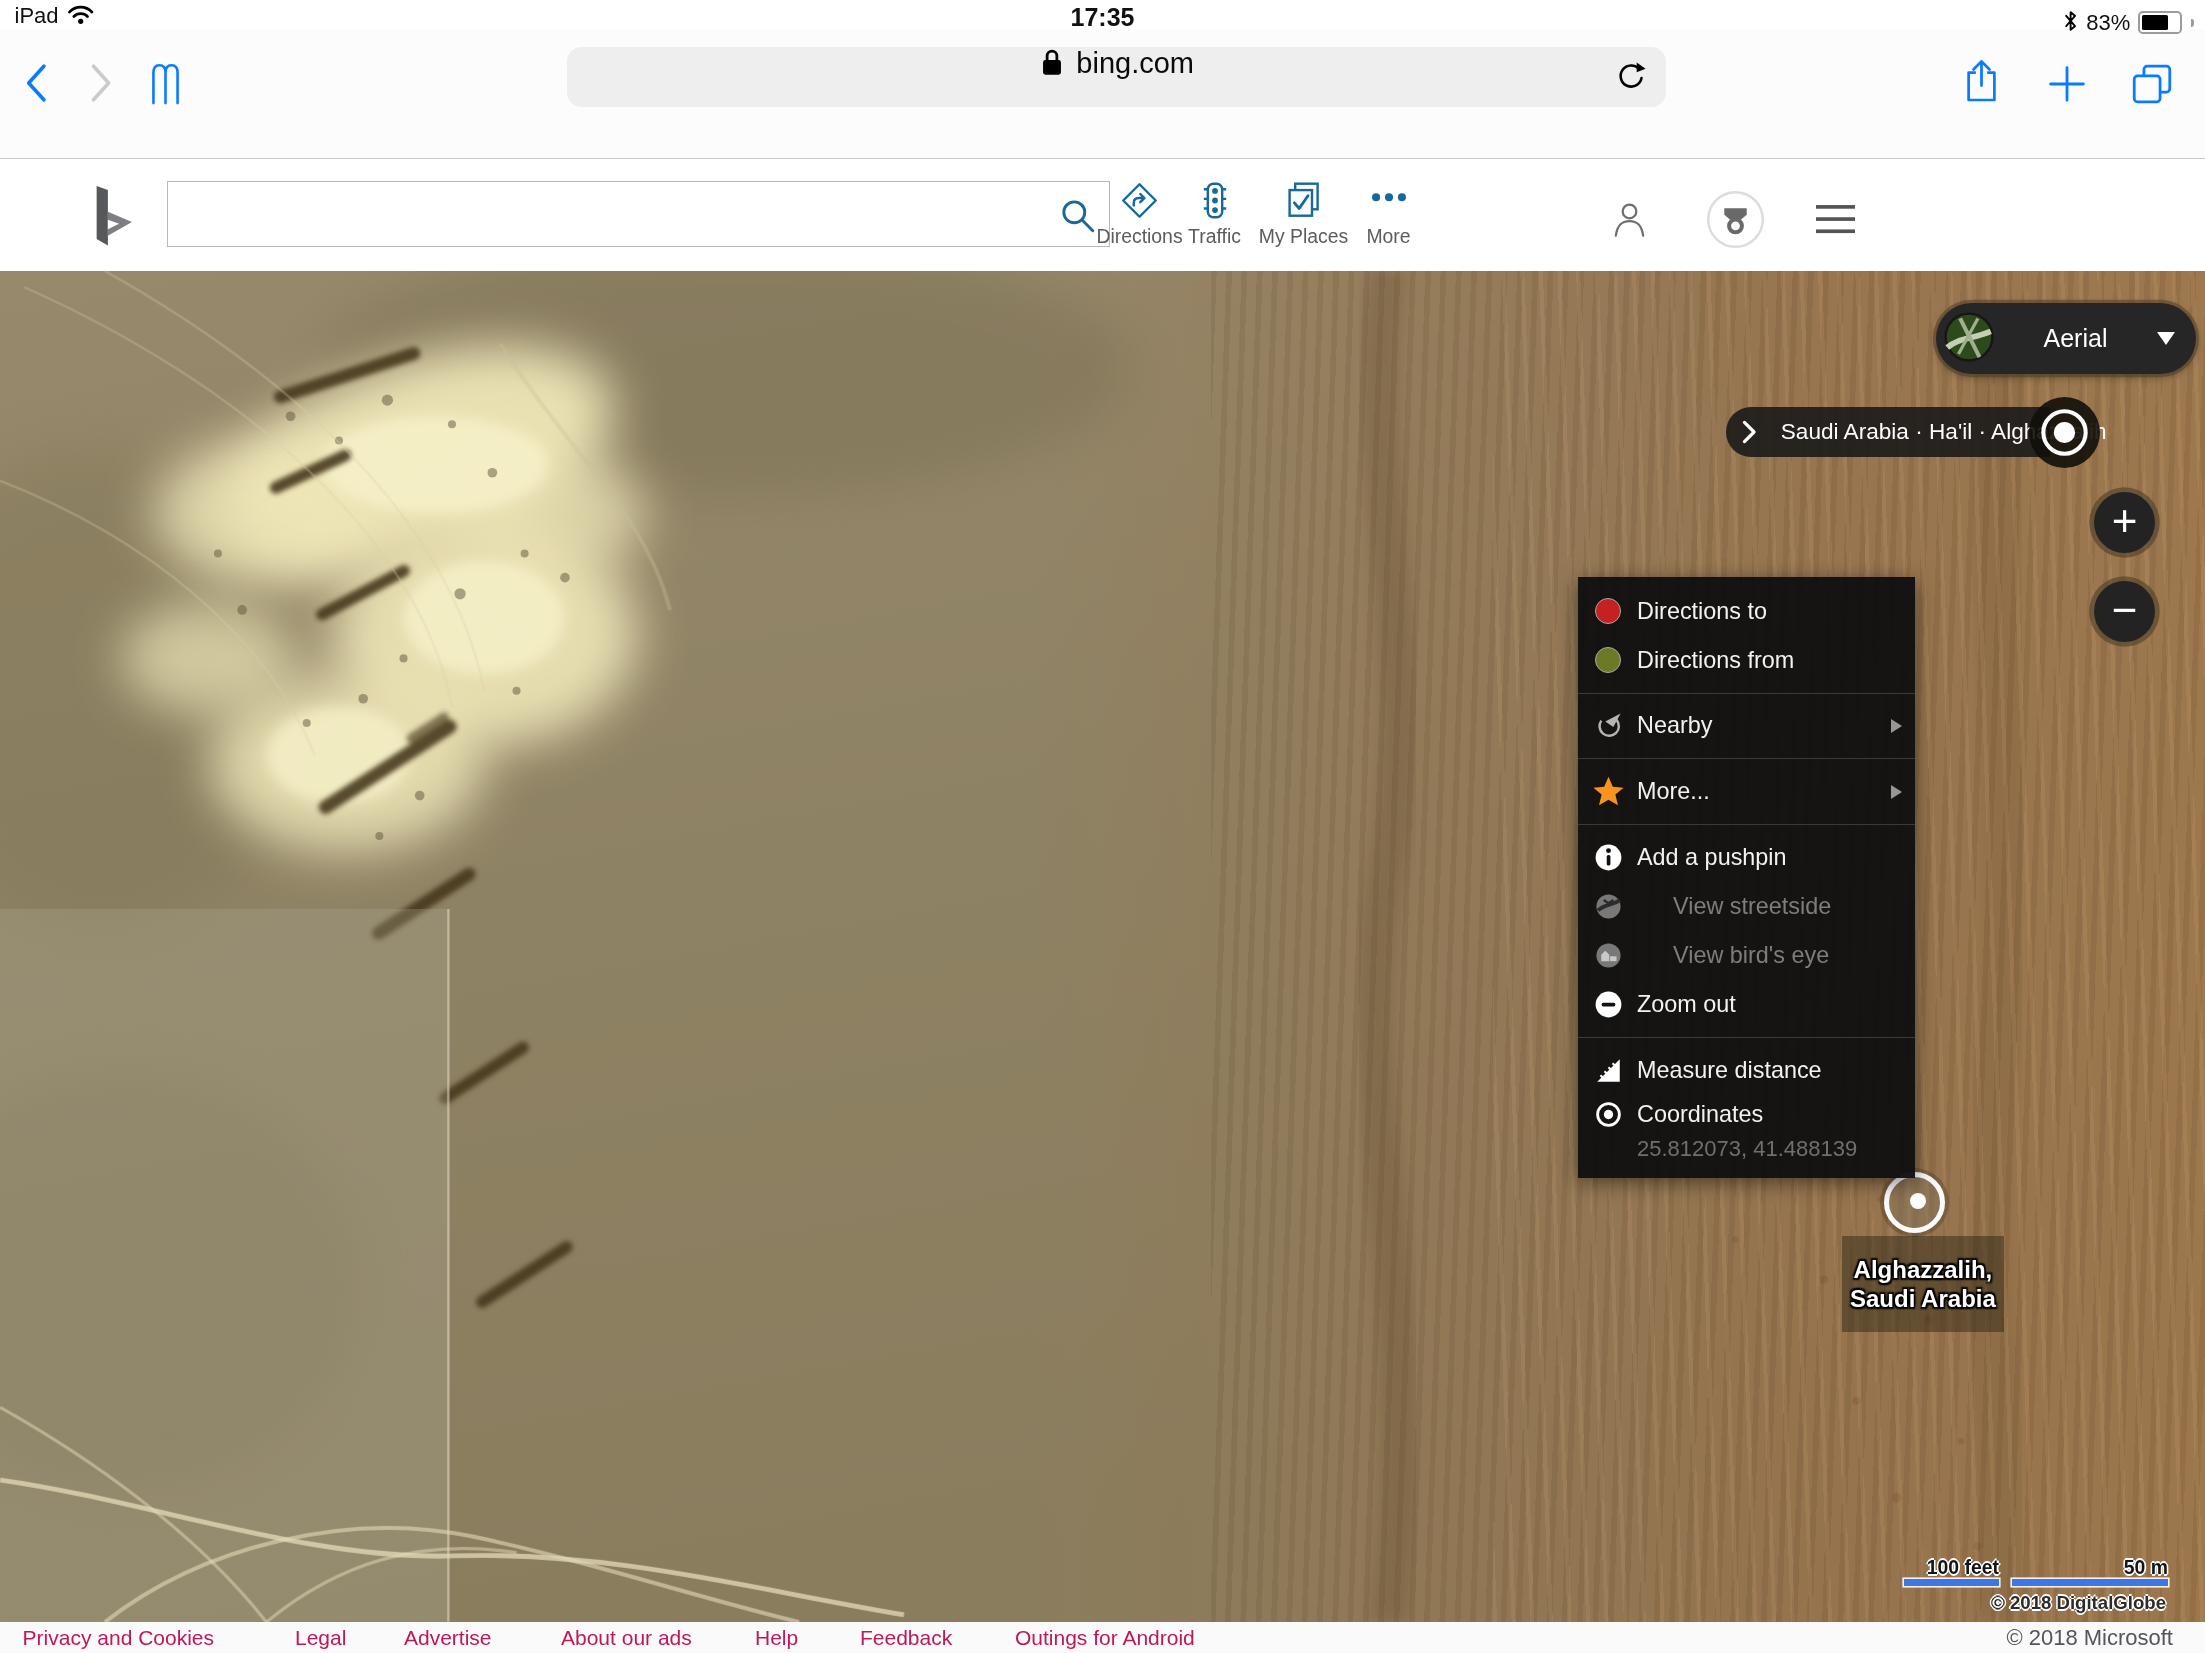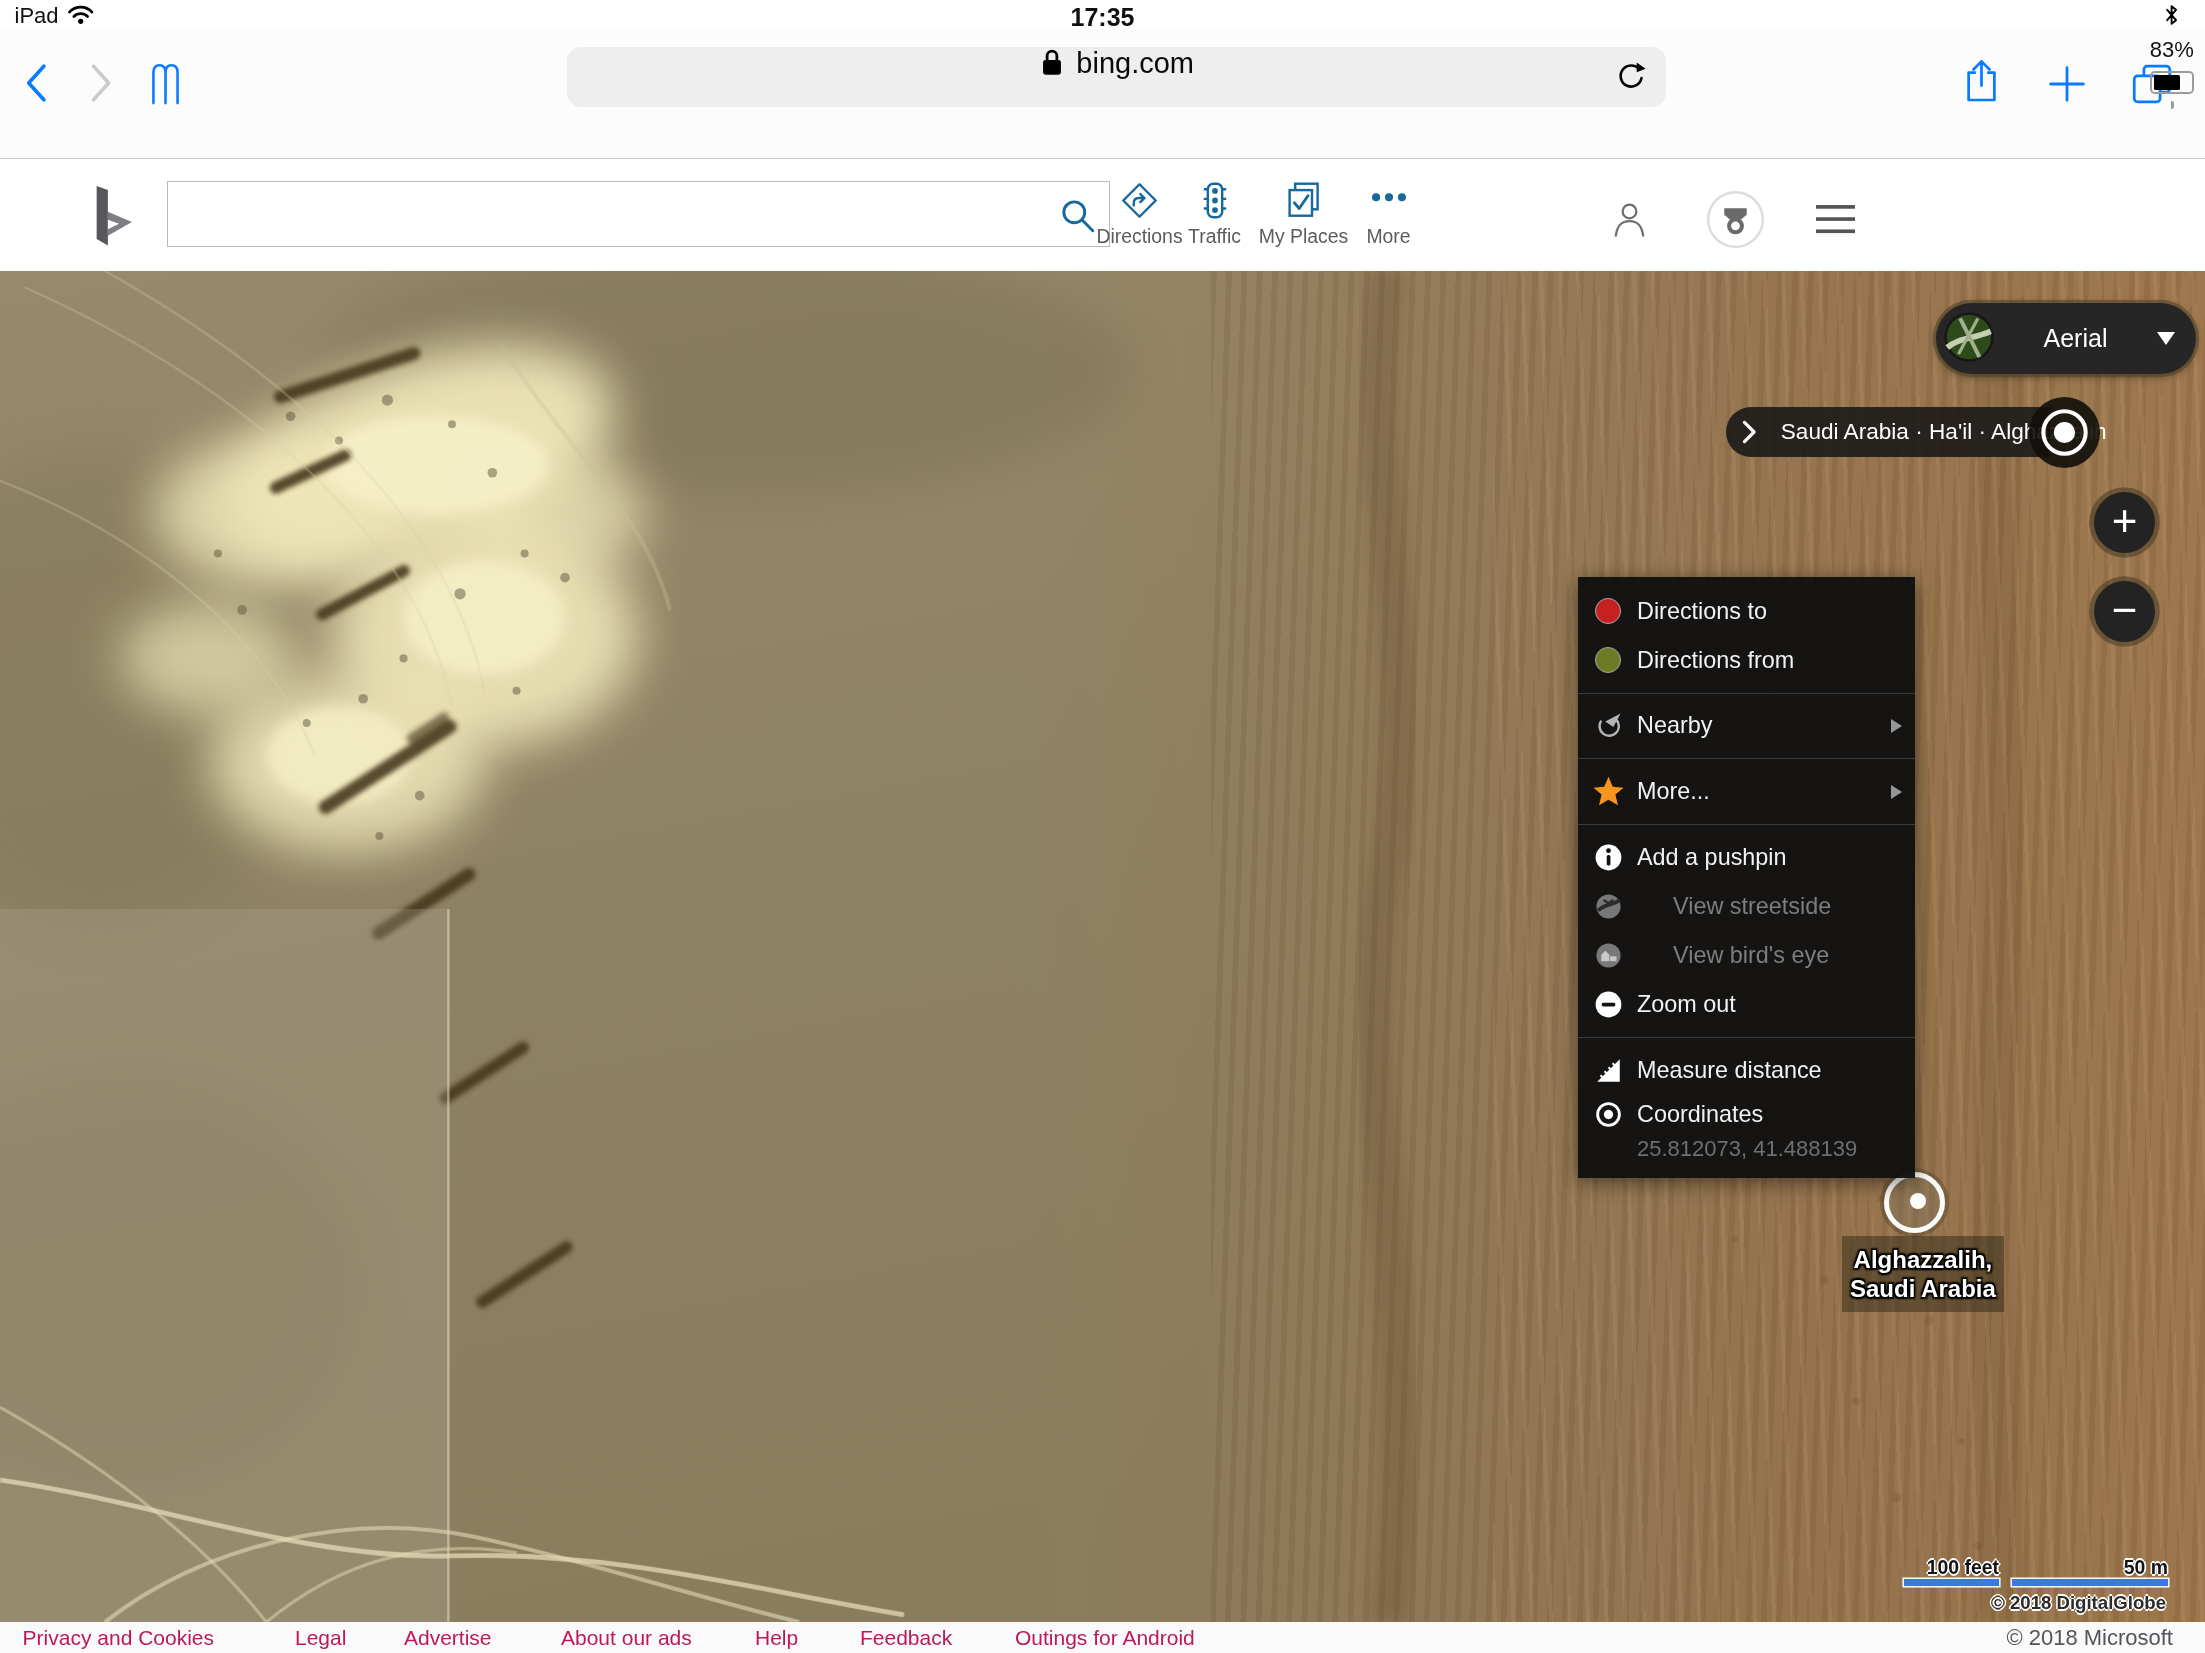--- a/index.html
+++ b/index.html
@@ -4,21 +4,21 @@
 <style>
   html,body{margin:0;padding:0;background:#fff;}
   .screen{position:relative;width:2205px;height:1653px;overflow:hidden;background:#fff;
           font-family:"Liberation Sans","DejaVu Sans",sans-serif;color:#111;}
 
   
   .statusbar{position:absolute;top:0;left:0;right:0;height:29px;background:#fff;z-index:40;}
   .sb-left{position:absolute;left:14.5px;top:3.2px;display:flex;align-items:center;gap:8px;}
   .sb-device{font-size:22px;font-weight:500;}
   .sb-time{position:absolute;left:0;right:0;top:3.2px;text-align:center;font-size:25px;font-weight:600;}
-  .sb-right{position:absolute;right:11.3px;top:3px;display:flex;align-items:center;gap:7.3px;flex-direction:column;}
+  .sb-right{position:absolute;right:11.3px;top:9px;display:flex;align-items:center;gap:7.3px;}
   .sb-batt-pct{font-size:22px;font-weight:500;}
   .batt{position:relative;width:40px;height:19.4px;border:2px solid #9b9b9b;border-radius:4.8px;}
   .batt-fill{position:absolute;left:2.4px;top:2.4px;bottom:2.4px;width:26px;background:#000;border-radius:1.6px;}
   .batt-cap{width:3.2px;height:8px;background:#9b9b9b;border-radius:0 2.4px 2.4px 0;margin-left:1.6px;}
 
   
   .safaribar{position:absolute;top:29px;left:0;right:0;height:129px;background:#fcfcfc;
              border-bottom:1.6px solid #c9c9c9;z-index:39;}
   .sf-ico{position:absolute;top:34px;}
   .urlpill{position:absolute;left:567px;top:18px;width:1099px;height:60px;background:#eeeeef;
@@ -83,21 +83,21 @@
      border-bottom:7.3px solid transparent;border-left:11.3px solid #969696;}
   .m-div{height:0.8px;background:#3a3a3a;margin:8px 0;}
   .m-sub{padding:0 20px 0 59px;font-size:22px;color:#6f6f6f;height:32px;line-height:27.4px;}
   .mdot{width:26px;height:26px;border-radius:50%;border:1.6px solid #a8a8a8;box-sizing:border-box;}
 
   
   .pin{position:absolute;left:1884px;top:901px;width:61px;height:61px;border-radius:50%;
      border:5.7px solid #fbfbfb;background:rgba(125,115,95,0.40);box-sizing:border-box;
      box-shadow:0 0 0 4px rgba(40,35,25,0.25);z-index:8;}
   .pin-dot{position:absolute;left:21px;top:16px;width:16px;height:16px;border-radius:50%;background:#fff;}
-  .pinlabel{position:absolute;left:1842px;top:965px;background:rgba(38,34,18,0.45);padding:9px 8px;
+  .pinlabel{position:absolute;left:1842px;top:965px;background:rgba(38,34,18,0.45);padding:19px 8px;
      text-align:center;font-size:24px;line-height:29px;font-weight:bold;color:#fff;z-index:8;
      text-shadow:1.6px 1.6px 1.6px #000,-1.6px -1.6px 1.6px #000,1.6px -1.6px 1.6px #000,-1.6px 1.6px 1.6px #000;}
 
   
   .scale-lb{position:absolute;font-size:19.4px;font-weight:bold;color:#151515;z-index:7;text-align:right;
      text-shadow:-1.6px 0 #fff,1.6px 0 #fff,0 -1.6px #fff,0 1.6px #fff,-0.8px -0.8px #fff,0.8px 0.8px #fff;}
   .scale-bar{position:absolute;height:7.3px;background:#3d77e6;z-index:7;box-shadow:0 0 0 1.6px rgba(255,255,255,0.9);}
   .attrib{position:absolute;right:39px;top:1321px;font-size:18.6px;font-weight:bold;color:#2b2b2b;z-index:7;
      text-shadow:-1.6px 0 #fff,1.6px 0 #fff,0 -1.6px #fff,0 1.6px #fff;}
 

